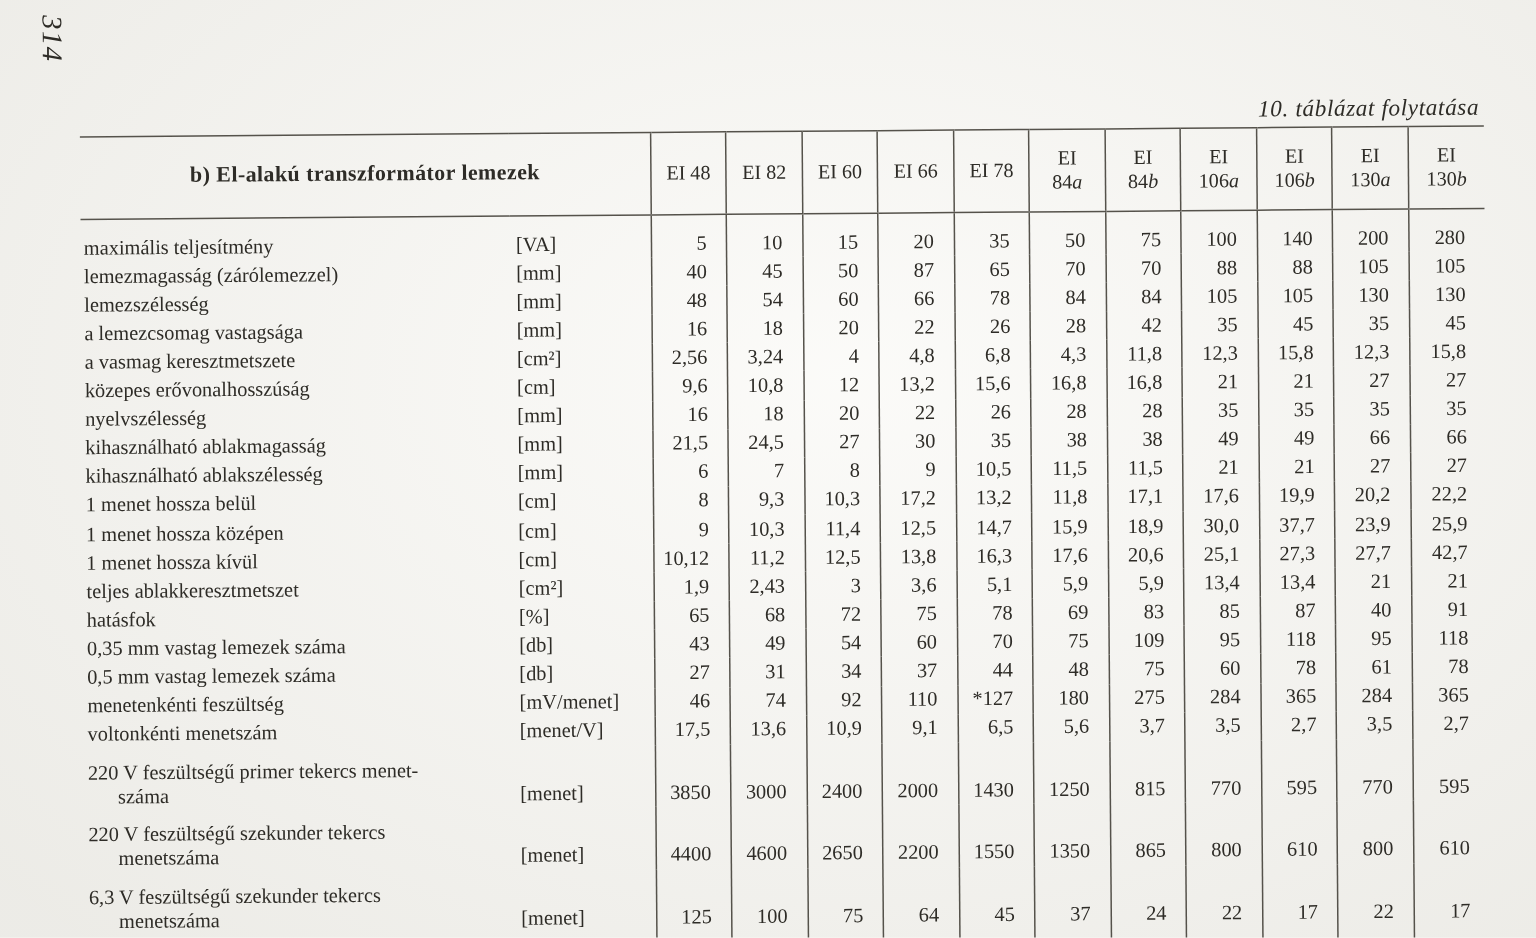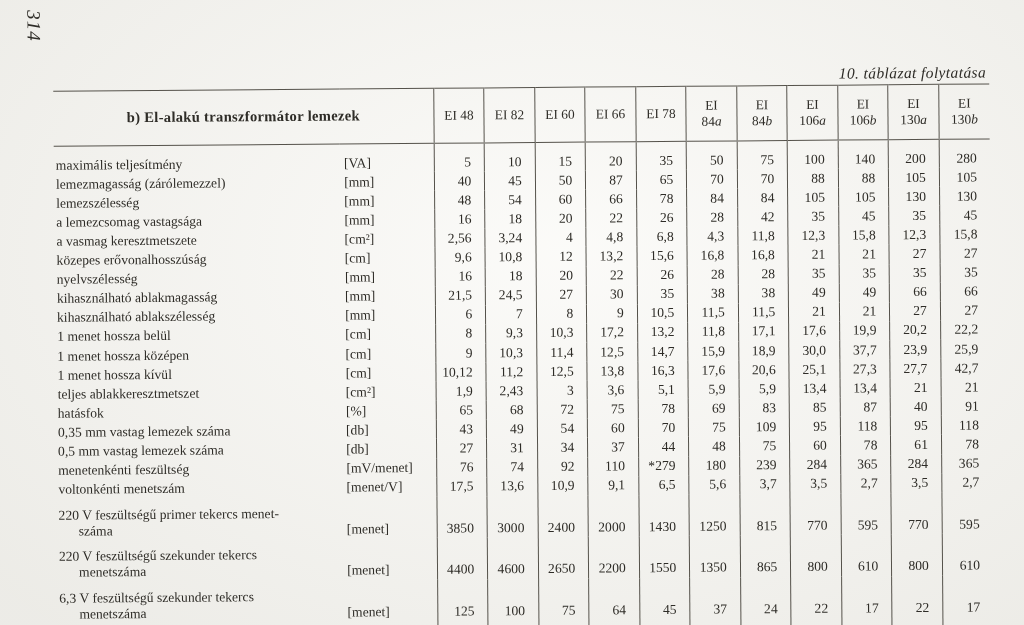--- a/index.html
+++ b/index.html
@@ -405,27 +405,27 @@
             <td class="val-cell">60</td>
             <td class="val-cell">78</td>
             <td class="val-cell">61</td>
             <td class="val-cell">78</td>
           </tr>
           <tr>
             <td class="label-cell">
               <div>menetenkénti feszültség</div>
             </td>
             <td class="unit-cell">[mV/menet]</td>
-            <td class="val-cell">76</td>
+            <td class="val-cell">46</td>
             <td class="val-cell">74</td>
             <td class="val-cell">92</td>
             <td class="val-cell">110</td>
-            <td class="val-cell">*279</td>
+            <td class="val-cell">*127</td>
             <td class="val-cell">180</td>
-            <td class="val-cell">239</td>
+            <td class="val-cell">275</td>
             <td class="val-cell">284</td>
             <td class="val-cell">365</td>
             <td class="val-cell">284</td>
             <td class="val-cell">365</td>
           </tr>
           <tr>
             <td class="label-cell">
               <div>voltonkénti menetszám</div>
             </td>
             <td class="unit-cell">[menet/V]</td>

